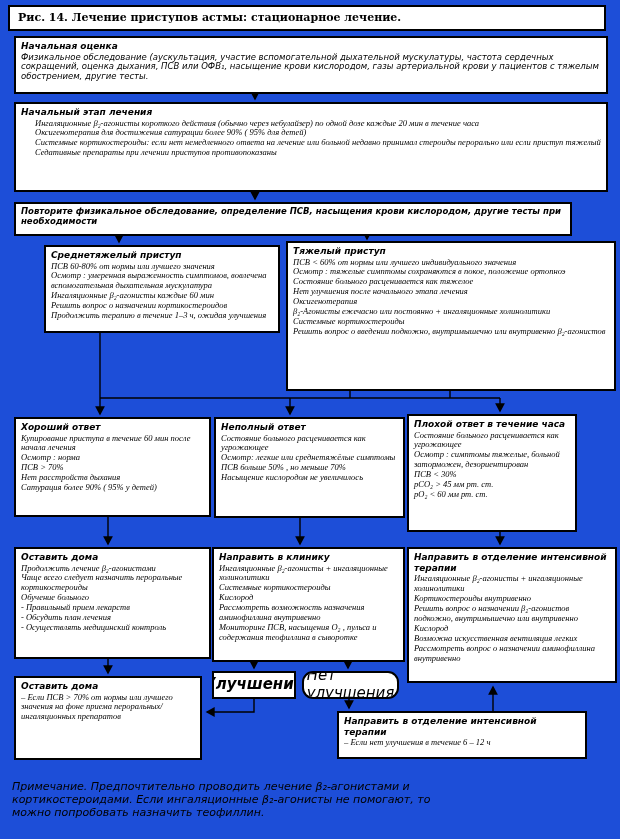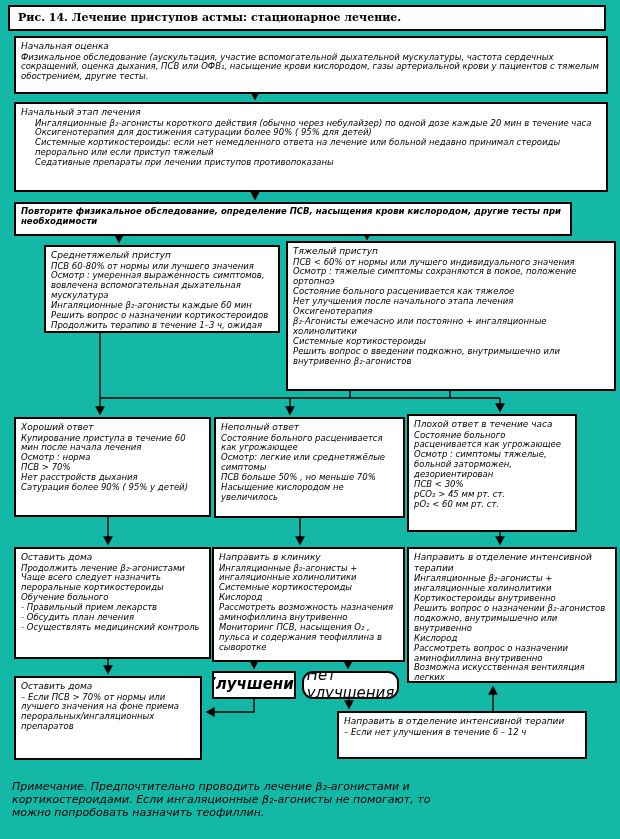--- a/index.html
+++ b/index.html
@@ -1,22 +1,22 @@
 <!DOCTYPE html>
 <html><head>
 <meta charset="utf-8">
 <style>
   html,body{margin:0;padding:0;background:#fff;}
-  #canvas{position:relative;width:620px;height:839px;background:#14b8a6;
+  #canvas{position:relative;width:620px;height:839px;background:#1d4ed8;
           font-family:"DejaVu Sans",sans-serif;color:#000;overflow:hidden;}
   #connectors{position:absolute;left:0;top:0;width:620px;height:839px;z-index:0;pointer-events:none;}
   .box{position:absolute;background:#fff;border:2px solid #000;z-index:1;
        padding:3px 5px;box-sizing:border-box;font-style:italic;font-size:8.5px;line-height:1.17;overflow:hidden;}
-  .box .hd{font-weight:normal;font-size:9px;margin-bottom:1px;}
-  .box .line{margin:0;}
+  .box .hd{font-weight:bold;font-size:9px;margin-bottom:1px;}
+  .box .line{margin:0;font-family:Liberation Serif, serif;}
   .indent .line{padding-left:14px;}
   #title-box{font-family:"DejaVu Serif",serif;font-style:normal;font-weight:bold;font-size:11px;
              padding-top:5px;padding-left:8px;}
   #repeat-box{font-weight:bold;}
   .small-box{display:flex;align-items:center;justify-content:center;font-size:15px;}
   .bold-it{font-weight:bold;}
   #footnote{position:absolute;left:12px;top:780px;width:450px;font-style:italic;font-size:11px;line-height:1.2;z-index:1;}
 </style>
 </head>
 <body>
@@ -152,22 +152,22 @@
       </div>
   </div>
 
   <div class="box" style="left:407px;top:547px;width:210px;height:136px;">
     <div class="hd">Направить в отделение интенсивной терапии</div>
     <div>
         <div class="line">Ингаляционные β₂-агонисты + ингаляционные холинолитики</div>
         <div class="line">Кортикостероиды внутривенно</div>
         <div class="line">Решить вопрос о назначении β₂-агонистов подкожно, внутримышечно или внутривенно</div>
         <div class="line">Кислород</div>
+        <div class="line">Возможна искусственная вентиляция легких</div>
         <div class="line">Рассмотреть вопрос о назначении аминофиллина внутривенно</div>
-        <div class="line">Возможна искусственная вентиляция легких</div>
       </div>
   </div>
 
   <div class="box" style="left:14px;top:676px;width:188px;height:84px;">
     <div class="hd">Оставить дома</div>
     <div>
         <div class="line">– Если ПСВ &gt; 70%  от нормы или лучшего значения на фоне приема пероральных/ингаляционных препаратов</div>
       </div>
   </div>
 

